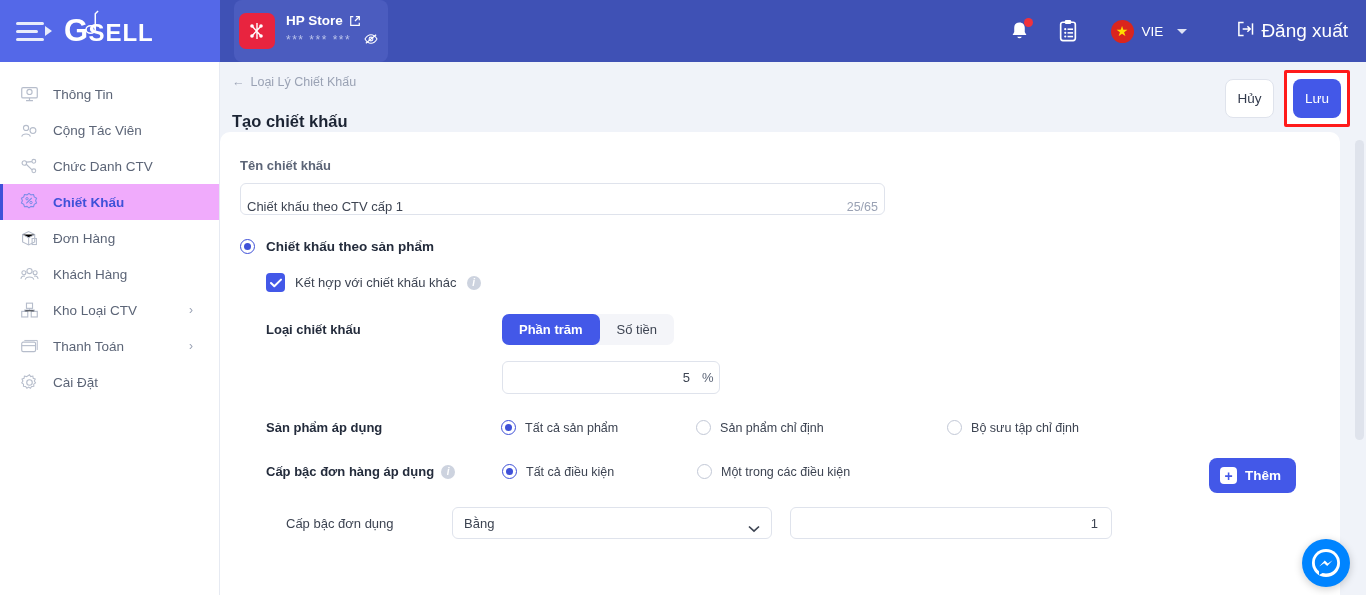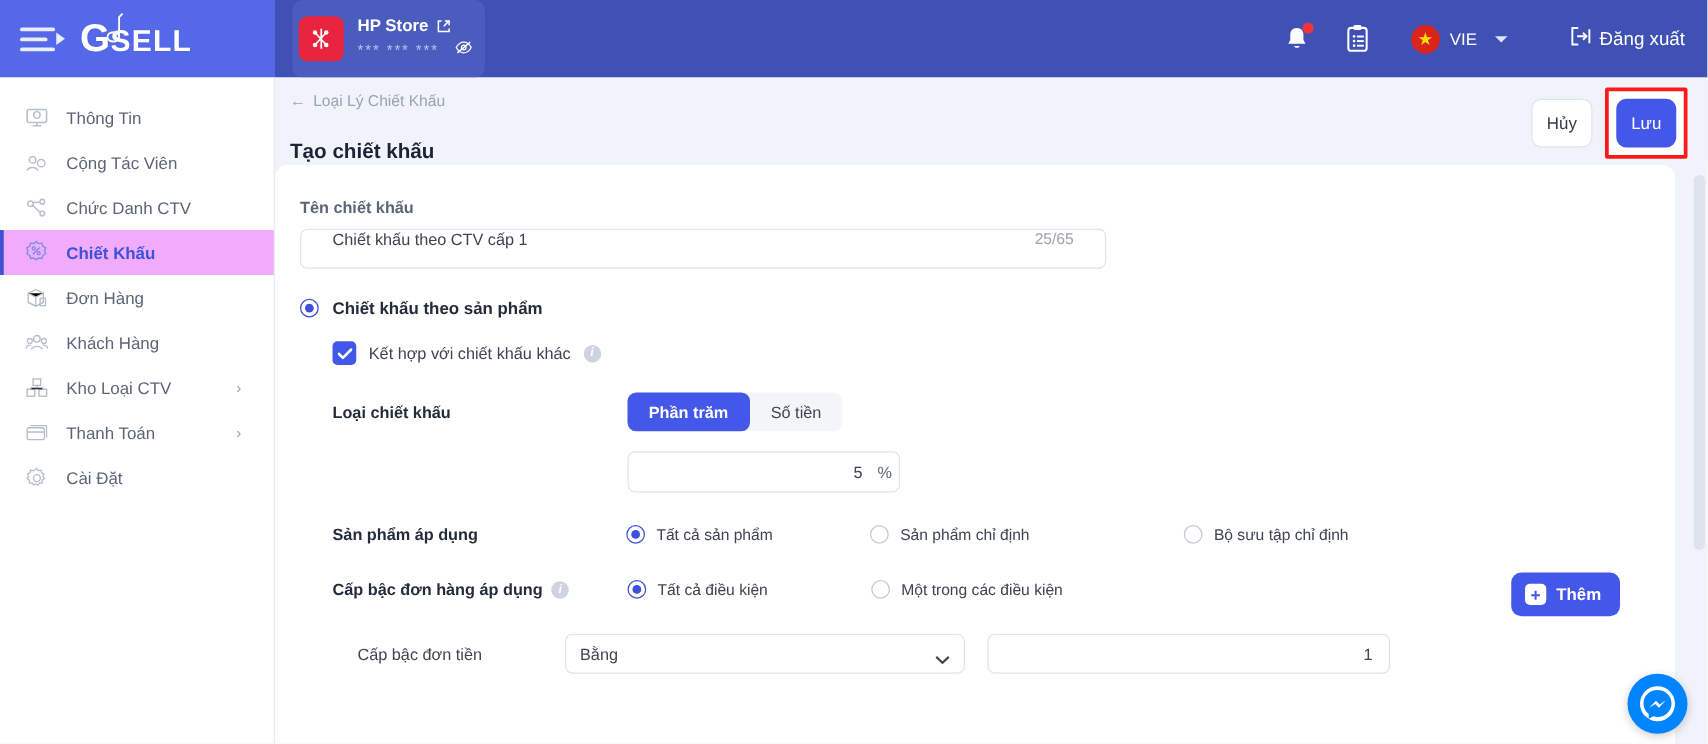--- a/index.html
+++ b/index.html
@@ -57,21 +57,21 @@
   .ticon { position: relative; cursor: pointer; display: flex; align-items: center; }
   .badge-dot { position: absolute; right: -2px; top: -1px; width: 9px; height: 9px;
     border-radius: 50%; background: #f0323c; }
   .lang { display: flex; align-items: center; gap: 8px; cursor: pointer; margin-left: 6px; }
   .flag { width: 23px; height: 23px; border-radius: 50%; background: #da251d;
     display: flex; align-items: center; justify-content: center; color: #ffdd00; font-size: 14px; }
   .lang-label { color: #fff; font-size: 13.5px; }
   .caret { width: 0; height: 0; border-left: 5px solid transparent;
     border-right: 5px solid transparent; border-top: 5px solid #dfe3f5; margin-left: 6px; }
   .logout { display: flex; align-items: center; gap: 7px; cursor: pointer; margin-left: 24px; }
-  .logout-label { color: #fff; font-size: 15px; }
+  .logout-label { color: #fff; font-size: 19px; }
 
   
   .sidebar { position: absolute; left: 0; top: 62px; width: 220px; height: 533px;
     background: #fff; border-right: 1px solid #e6eaf2; padding-top: 14px; }
   .nav-item { height: 36px; display: flex; align-items: center; gap: 13px;
     padding-left: 18px; cursor: pointer; position: relative; color: #5c6577; font-size: 13.5px; }
   .nav-item .ic { width: 22px; display: flex; justify-content: center; align-items: center; }
   .nav-item.active { background: #f0abfc; color: #3f51d8; font-weight: bold; }
   .nav-item.active::before { content: ""; position: absolute; left: 0; top: 0;
     width: 3px; height: 36px; background: #3f51d8; }
@@ -89,21 +89,21 @@
     font-family: "Liberation Sans", sans-serif; }
   .save-wrap { border: 3px solid #ff1a1a; padding: 6px; border-radius: 2px; background: #fff; }
   .btn-save { width: 48px; height: 39px; border: 0; border-radius: 8px; background: #4358e8;
     color: #fff; font-size: 13.5px; cursor: pointer; font-family: "Liberation Sans", sans-serif; }
 
   
   .card { position: absolute; left: 220px; top: 132px; width: 1120px; height: 463px;
     background: #fff; border-radius: 10px 10px 0 0; padding: 26px 22px 0 20px; }
   .field-label { color: #5c6577; font-size: 13px; font-weight: bold; }
   .name-input { margin-top: 10px; width: 645px; height: 32px; border: 1px solid #dfe3ec;
-    border-radius: 6px; display: flex; align-items: flex-start; padding: 0 25px; }
+    border-radius: 6px; display: flex; align-items: flex-end; padding: 0 6px; }
   .name-input input { flex: 1; border: 0; outline: 0; font-size: 13px; color: #3d4452;
     font-family: "Liberation Sans", sans-serif; background: transparent; }
   .counter { color: #9aa2b4; font-size: 12.5px; }
 
   .radio { width: 15px; height: 15px; border-radius: 50%; border: 1.5px solid #c2c8d6;
     background: #fff; display: inline-flex; align-items: center; justify-content: center;
     cursor: pointer; flex: none; }
   .radio.on { border-color: #3f51d8; }
   .radio.on::after { content: ""; width: 7px; height: 7px; border-radius: 50%; background: #3f51d8; }
 
@@ -449,21 +449,21 @@
           <span class="t">Một trong các điều kiện</span>
         </div>
       </div>
       <button class="add-btn" style="top:-6px;">
         <span class="plus-sq">+</span>
         <span>Thêm</span>
       </button>
     </div>
 
     <div class="sel-row">
-      <div class="sel-label">Cấp bậc đơn tiền</div>
+      <div class="sel-label">Cấp bậc đơn dụng</div>
       <div class="sel-wrap">
         <select class="sel">
           <option>Bằng</option>
         </select>
         <span class="sel-chev">
           <svg width="12" height="8" viewBox="0 0 12 8">
               <path d="M1 1.5 L6 6.2 L11 1.5" fill="none" stroke="#3d4452" stroke-width="1.7"></path>
             </svg>
         </span>
       </div>

